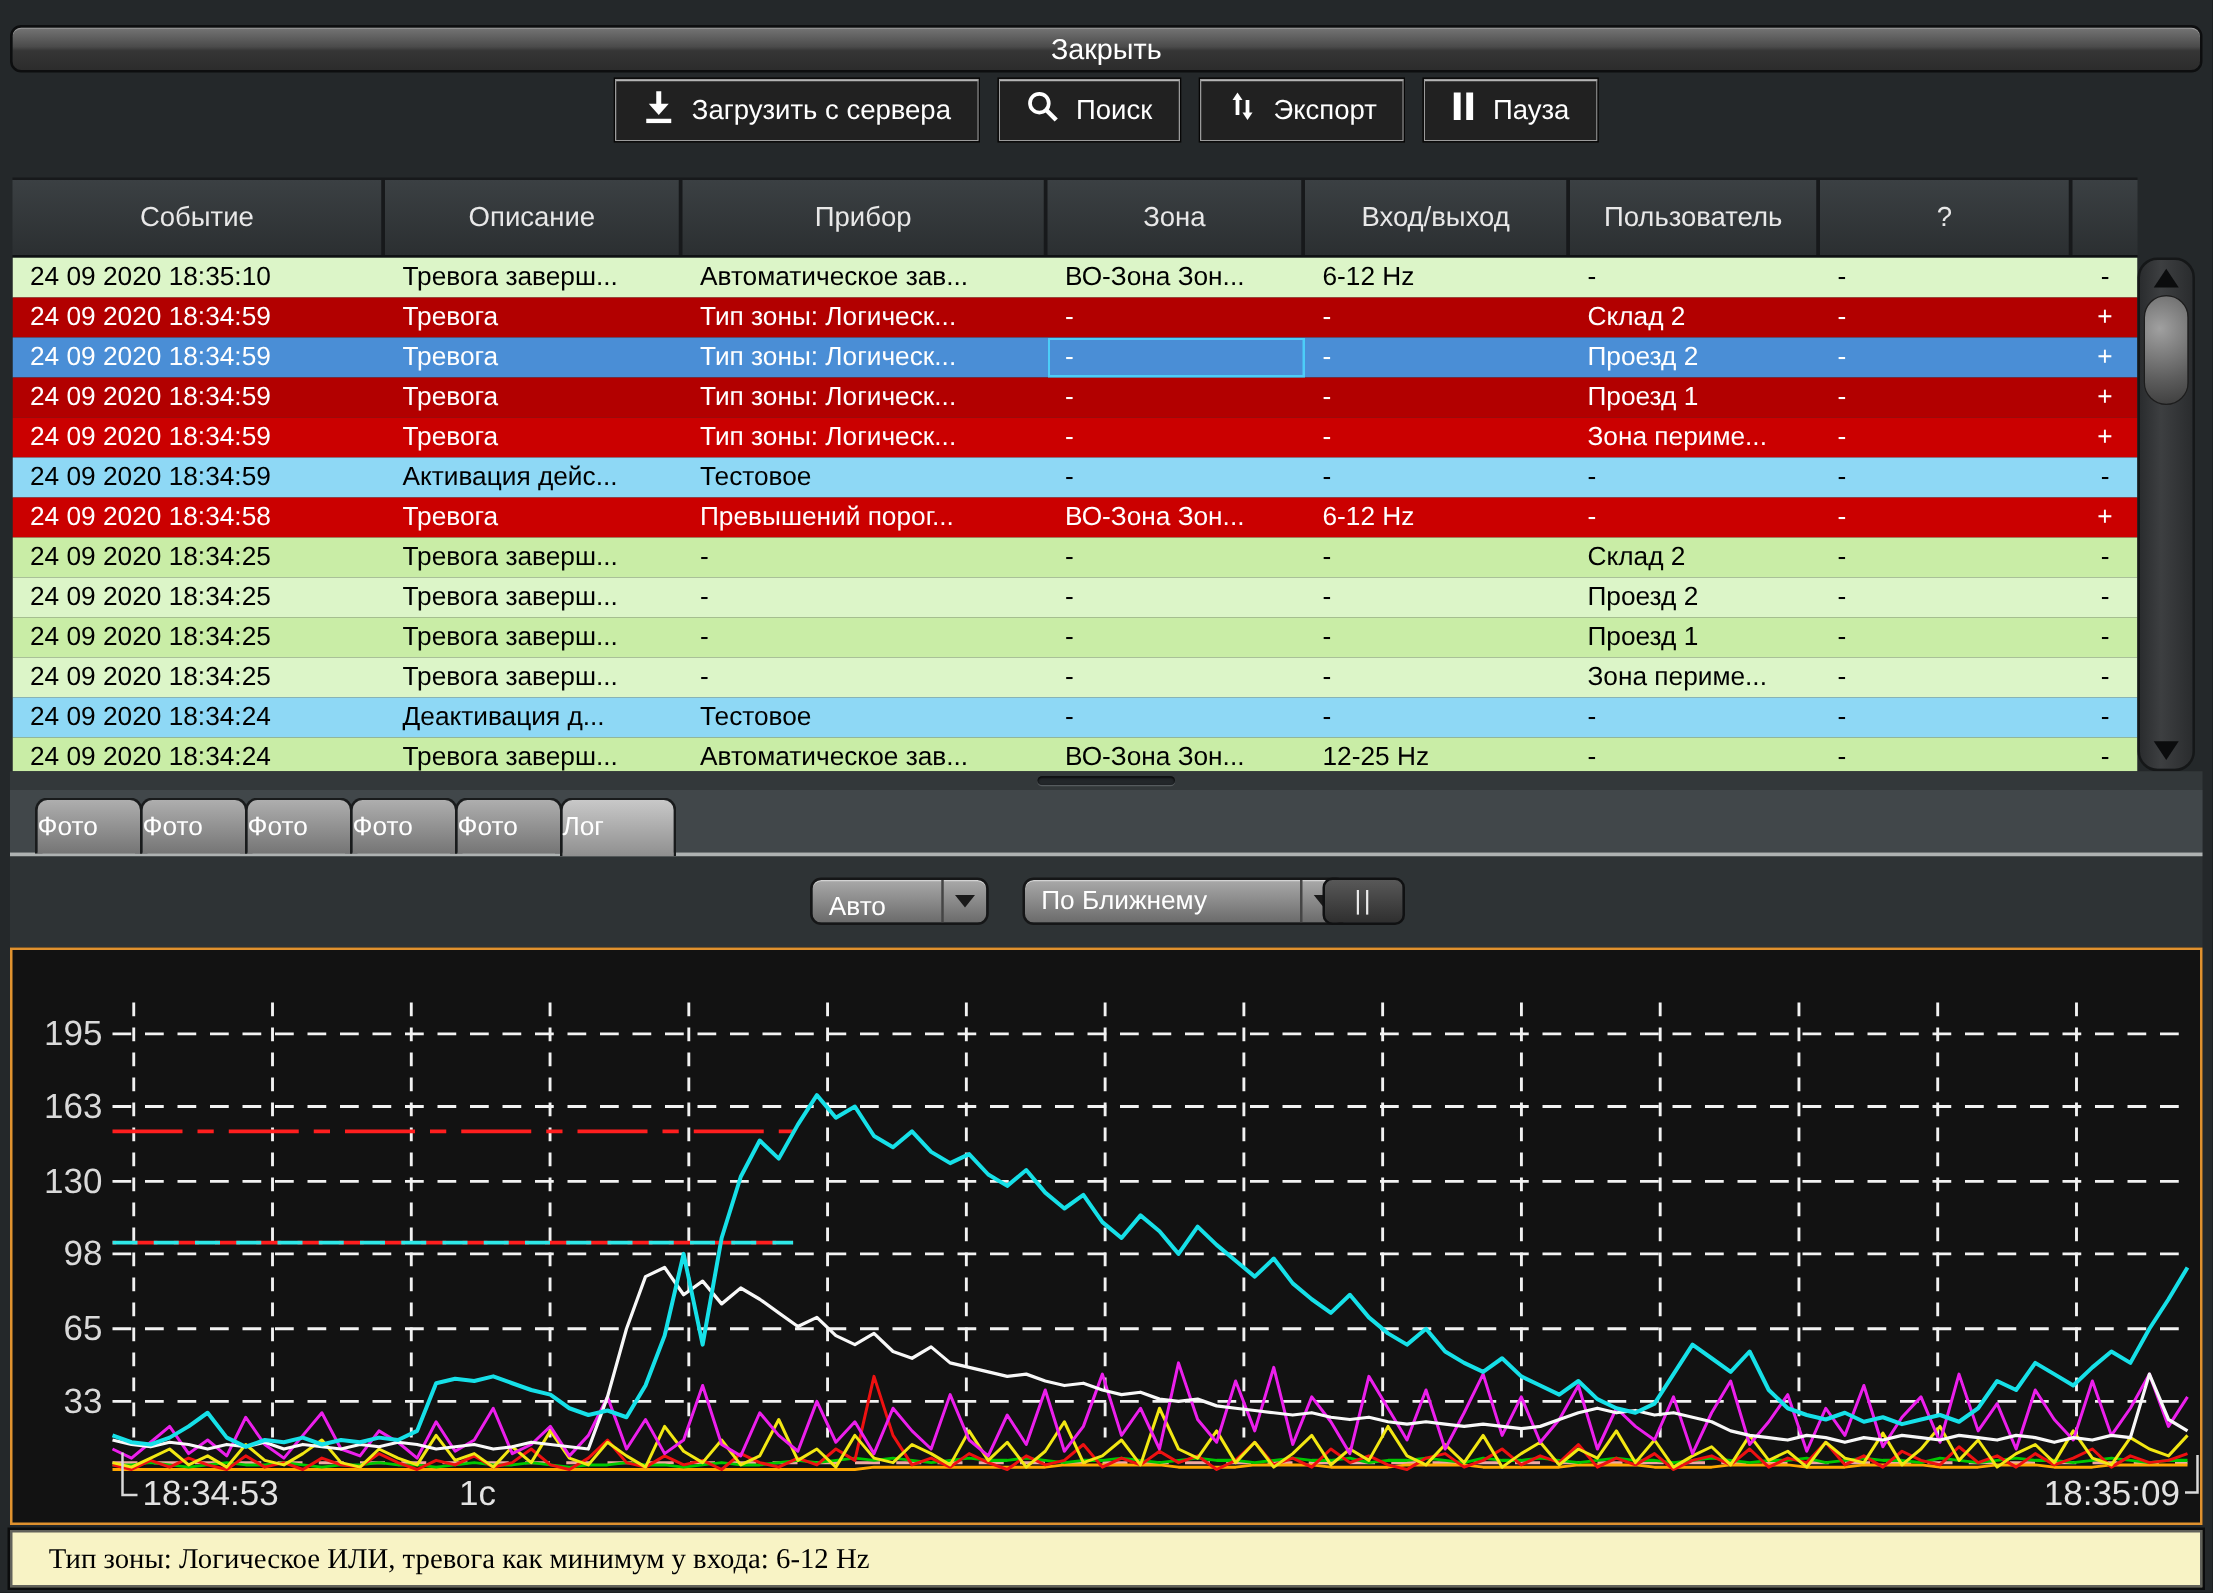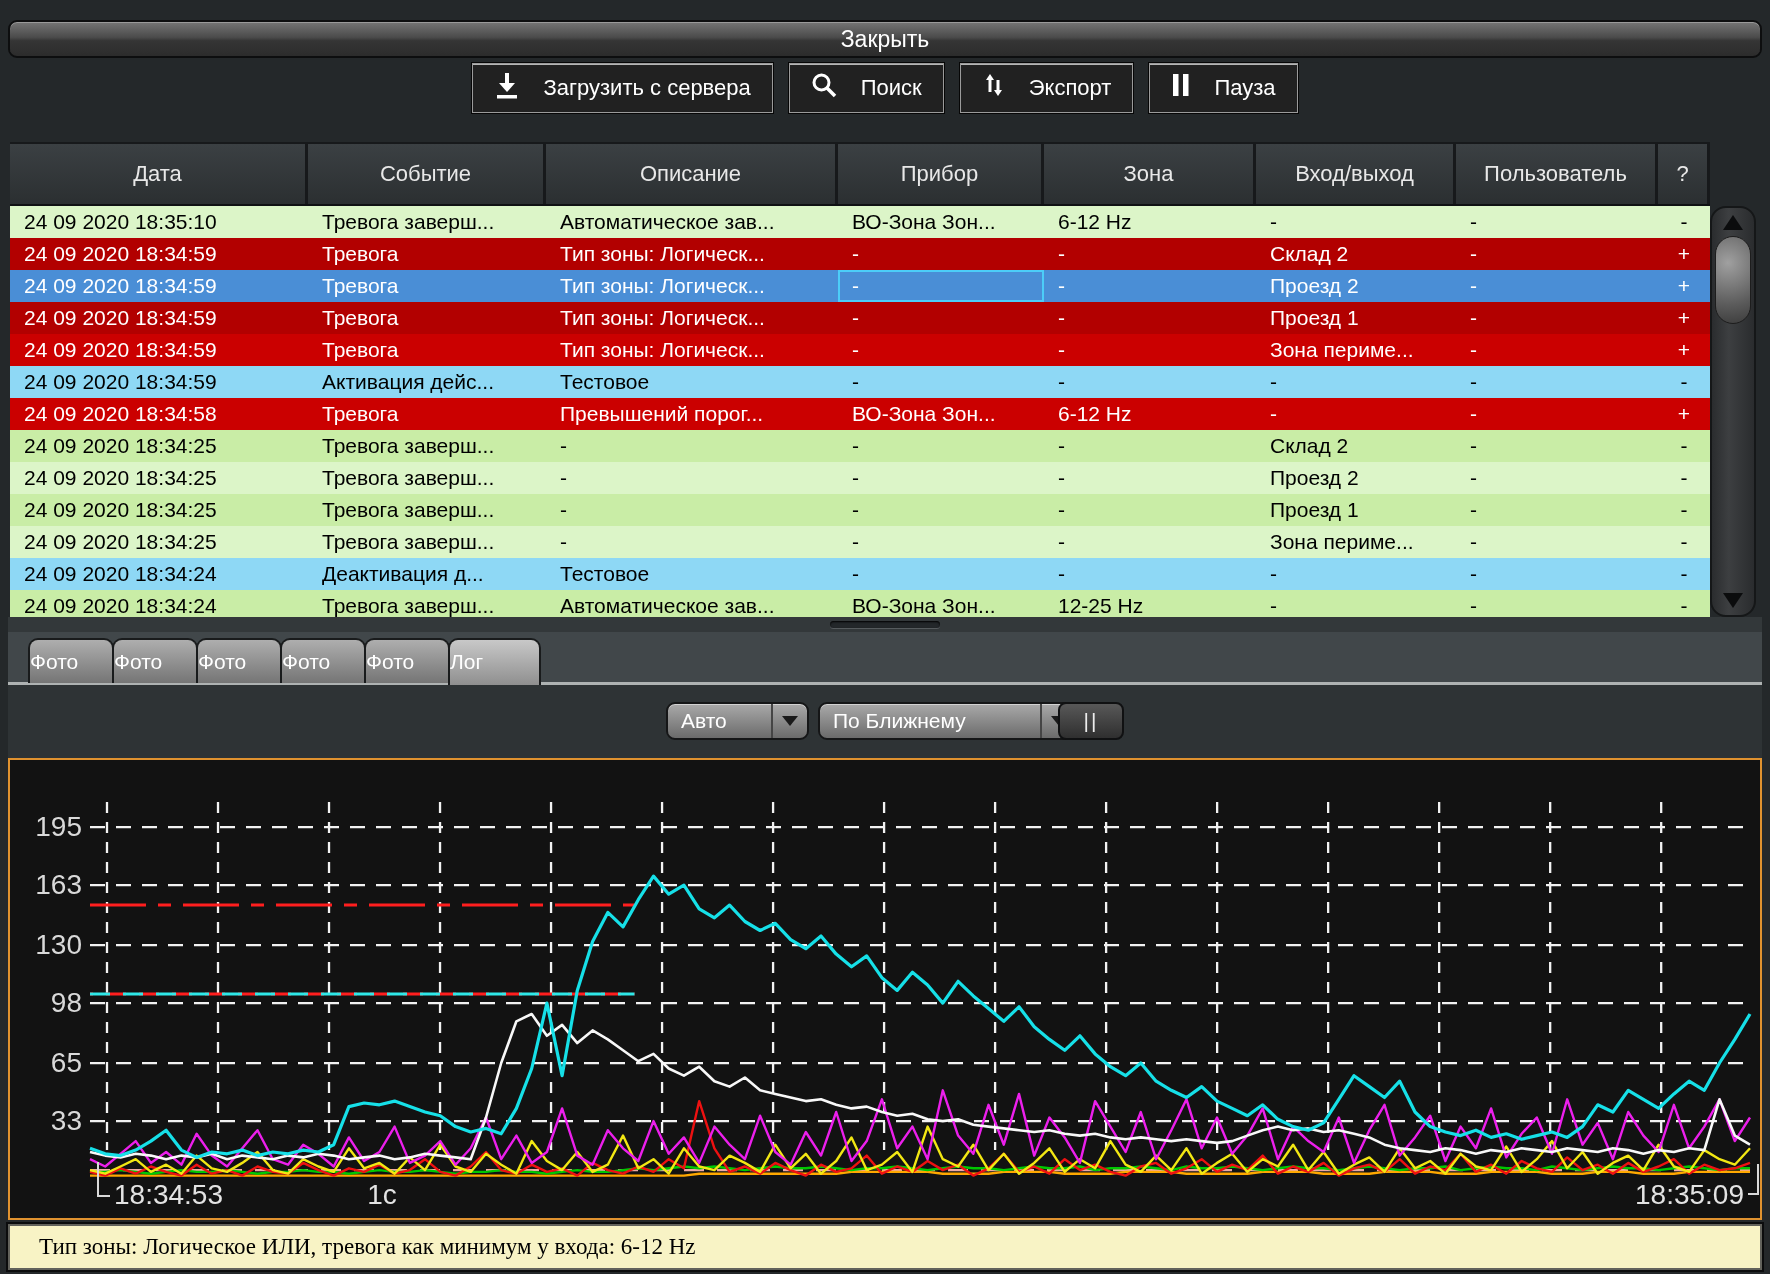--- a/index.html
+++ b/index.html
@@ -11,21 +11,21 @@
   .close-btn{position:absolute;left:8px;top:20px;width:1754px;height:38px;border-radius:9px;
     background:linear-gradient(#757575,#4b4b4b 45%,#353535 55%,#2c2c2c);
     border:2px solid #0d0e0f;box-shadow:inset 0 1px 0 #9a9a9a;
     color:#fff;font-size:23px;font-family:"Liberation Sans",sans-serif;cursor:pointer;}
 
   
   .toolbar{position:absolute;left:0;top:62px;width:100%;display:flex;justify-content:center;gap:14px;}
   .tbtn{height:52px;background:#212121;border:1px solid #060606;
     box-shadow:inset 0 0 0 1px #9b9b9b, inset 0 2px 0 #b5b5b5;
     color:#fff;font-size:22px;font-family:"Liberation Sans",sans-serif;
-    display:flex;align-items:center;gap:23px;padding:0 22px;cursor:pointer;}
+    display:flex;align-items:center;gap:13px;padding:0 22px;cursor:pointer;}
   .tbtn svg{flex:none;}
 
   
   .thead{position:absolute;left:10px;top:142px;width:1700px;height:64px;display:grid;
     grid-template-columns:298px 238px 292px 206px 212px 200px 202px 52px;
     background:linear-gradient(#3b4043,#2b2f31);border-top:2px solid #17191b;border-bottom:2px solid #0f1113;}
   .th{color:#e8e8e8;font-size:22px;line-height:60px;text-align:center;border-right:3px solid #17191b;
       overflow:hidden;white-space:nowrap;}
   .tbody{position:absolute;left:10px;top:206px;width:1700px;height:411px;overflow:hidden;}
   .tr{display:grid;grid-template-columns:298px 238px 292px 206px 212px 200px 202px 52px;height:32px;}
@@ -127,21 +127,20 @@
         <svg width="20" height="26" viewBox="0 0 20 26">
             <rect x="2" y="2" width="5.5" height="22" fill="#fff"></rect>
             <rect x="12" y="2" width="5.5" height="22" fill="#fff"></rect>
           </svg>
       </span>
       <span>Пауза</span>
     </button>
   </div>
 
   <div class="thead" id="thead">
-      <div class="th">Дата</div>
       <div class="th">Событие</div>
       <div class="th">Описание</div>
       <div class="th">Прибор</div>
       <div class="th">Зона</div>
       <div class="th">Вход/выход</div>
       <div class="th">Пользователь</div>
       <div class="th">?</div>
     </div>
   <div class="tbody" id="tbody">
       <div class="tr v-green1">
@@ -293,21 +292,21 @@
         <div class="tab">Фото</div>
         <div class="tab">Фото</div>
         <div class="tab">Фото</div>
         <div class="tab">Фото</div>
         <div class="tab">Фото</div>
         <div class="tab active">Лог</div>
       </div>
   </div>
 
   <div class="controls">
-    <div class="dd" style="left:666px;width:143px;">
+    <div class="dd" style="left:648px;width:143px;align-items:flex-end;">
       <span class="lbl">Авто</span>
       <span class="arr">
           <span class="tri"></span>
         </span>
     </div>
     <div class="dd" style="left:818px;width:260px;">
       <span class="lbl">По Ближнему</span>
       <span class="arr">
           <span class="tri"></span>
         </span>

